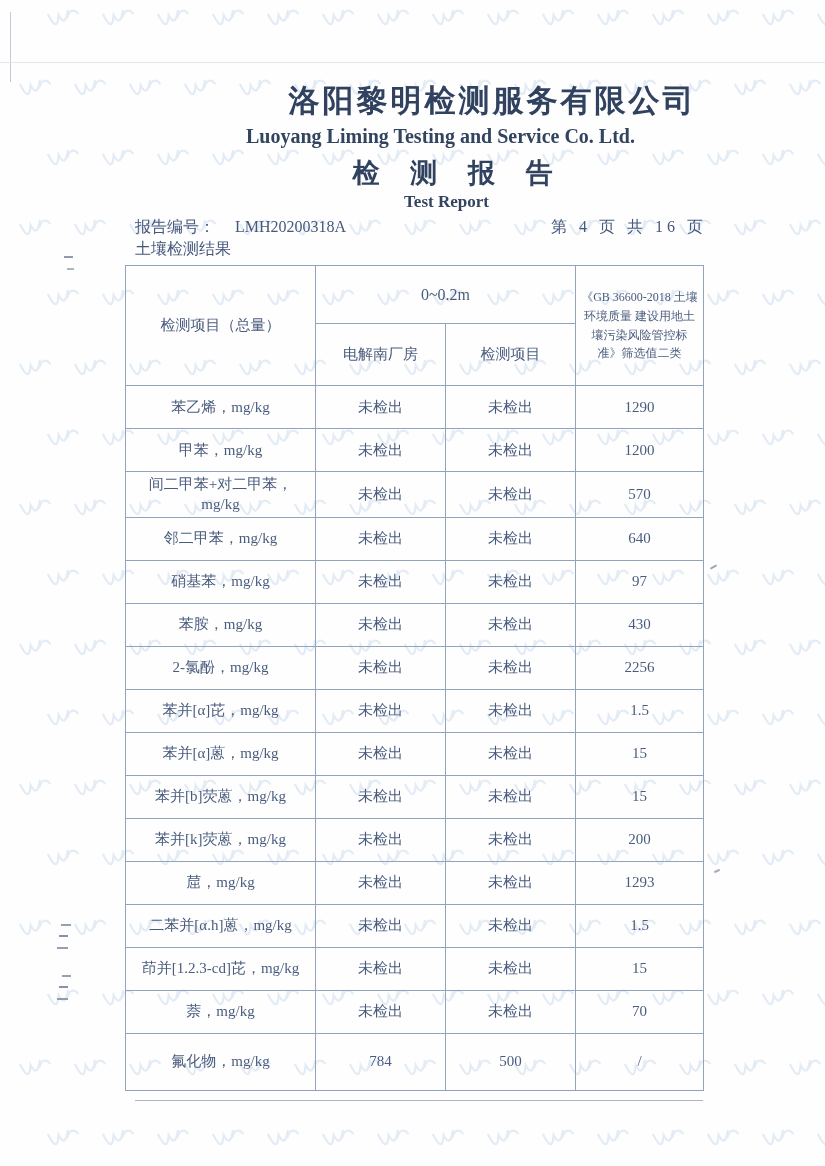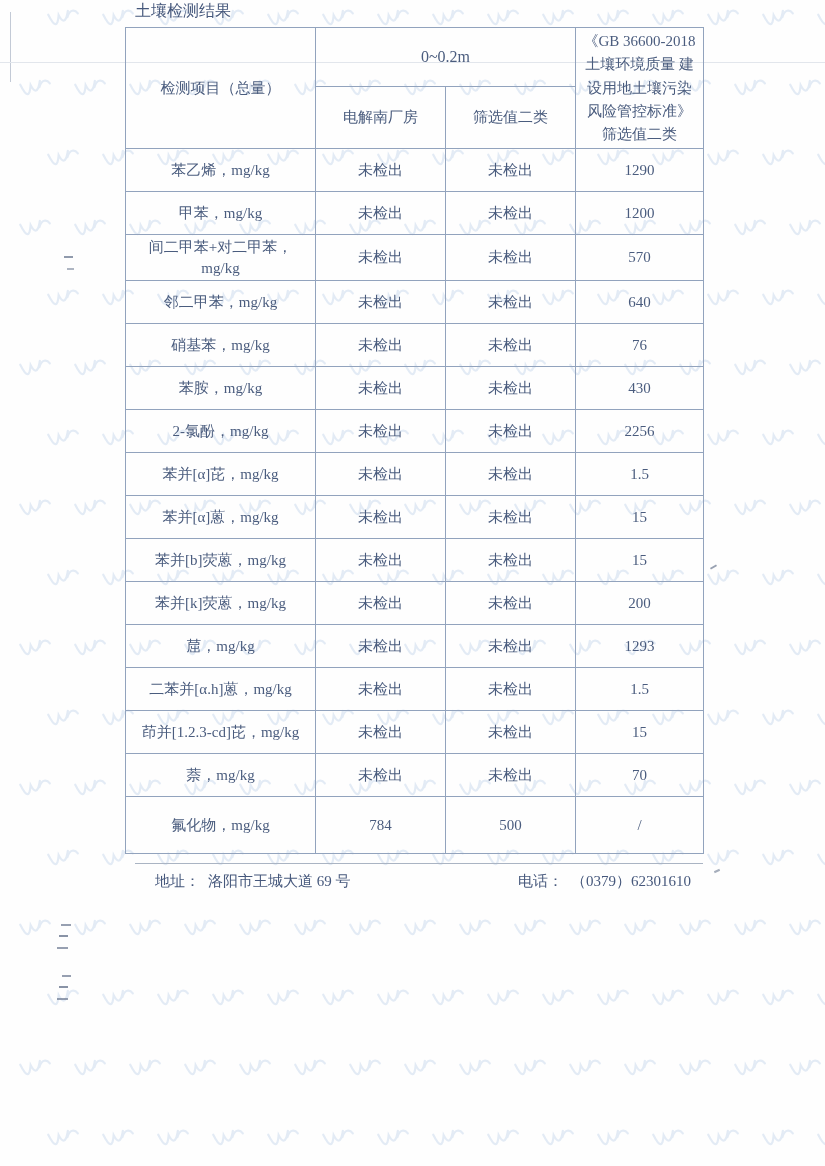--- a/index.html
+++ b/index.html
@@ -40,21 +40,21 @@
   .meta-left span + span { margin-left:16px; }
   .page-info { letter-spacing:4px; }
   .section-title { margin:1px 0 0 135px; font-size:16px;font-family:Liberation Serif, serif; }
   
   table { border-collapse:collapse; table-layout:fixed; width:578px; margin:5px 0 0 125px; }
   th, td { border:1px solid #92a3bd; font-weight:normal; font-size:15px;
            text-align:center; vertical-align:middle; padding:2px 8px;
            color:#4a5c7e; line-height:1.35; }
   .depth-header { height:58px; font-size:16px;text-align:center; }
   .sub-header-row th { height:62px; }
-  .standard-header { font-size:15px; line-height:1.55; padding:2px 5px; }
+  .standard-header { font-size:12px; line-height:1.55; padding:2px 5px; }
   tbody tr { height:43px; }
   tbody tr:last-child { height:57px; }
   
   .footer-rule { margin:9px 0 0 135px; width:568px; border-top:1px solid #aab4c3; }
   .footer-row { display:flex; justify-content:space-between;
                 margin:8px 0 0 135px; width:568px; padding:0 12px 0 20px; font-size:15px; }
   .footer-row b { font-weight:normal; margin-right:8px; }
 </style>
 </head>
 <body>
@@ -1603,40 +1603,53 @@
     <i class="art-d2"></i>
     <i class="art-d3"></i>
     <i class="art-d4"></i>
     <i class="art-d5"></i>
     <i class="art-d6"></i>
     <i class="art-t1"></i>
     <i class="art-t2"></i>
   </div>
 
   <div class="content">
+    <header>
+      <div class="company-cn">洛阳黎明检测服务有限公司</div>
+      <div class="company-en">Luoyang Liming Testing and Service Co. Ltd.</div>
+      <div class="title-cn">检 测 报 告</div>
+      <div class="title-en">Test Report</div>
+    </header>
 
+    <div class="meta-row">
+      <div class="meta-left">
+        <span>报告编号：</span>
+        <span>LMH20200318A</span>
+      </div>
+      <div class="page-info">第 4 页 共 16 页</div>
+    </div>
 
     <div class="section-title">土壤检测结果</div>
 
     <table>
       <colgroup>
           <col style="width:190px">
           <col style="width:130px">
           <col style="width:130px">
           <col style="width:128px">
         </colgroup>
       <thead>
         <tr>
           <th rowspan="2">检测项目（总量）</th>
           <th colspan="2" class="depth-header">0~0.2m</th>
           <th rowspan="2" class="standard-header">《GB 36600-2018 土壤环境质量 建设用地土壤污染风险管控标准》筛选值二类</th>
         </tr>
         <tr class="sub-header-row">
           <th>电解南厂房</th>
-          <th>筛选值二类</th>
+          <th>检测项目</th>
         </tr>
       </thead>
       <tbody>
           <tr>
             <td>苯乙烯，mg/kg</td>
             <td>未检出</td>
             <td>未检出</td>
             <td>1290</td>
           </tr>
           <tr>
@@ -1654,21 +1667,21 @@
           <tr>
             <td>邻二甲苯，mg/kg</td>
             <td>未检出</td>
             <td>未检出</td>
             <td>640</td>
           </tr>
           <tr>
             <td>硝基苯，mg/kg</td>
             <td>未检出</td>
             <td>未检出</td>
-            <td>76</td>
+            <td>97</td>
           </tr>
           <tr>
             <td>苯胺，mg/kg</td>
             <td>未检出</td>
             <td>未检出</td>
             <td>430</td>
           </tr>
           <tr>
             <td>2-氯酚，mg/kg</td>
             <td>未检出</td>
@@ -1726,22 +1739,14 @@
           <tr>
             <td>氟化物，mg/kg</td>
             <td>784</td>
             <td>500</td>
             <td>/</td>
           </tr>
         </tbody>
     </table>
 
     <div class="footer-rule"></div>
-    <div class="footer-row">
-      <div>
-        <b>地址：</b><span>洛阳市王城大道 69 号</span>
-      </div>
-      <div>
-        <b>电话：</b><span>（0379）62301610</span>
-      </div>
-    </div>
   </div>
 </div>
 
 </body></html>

